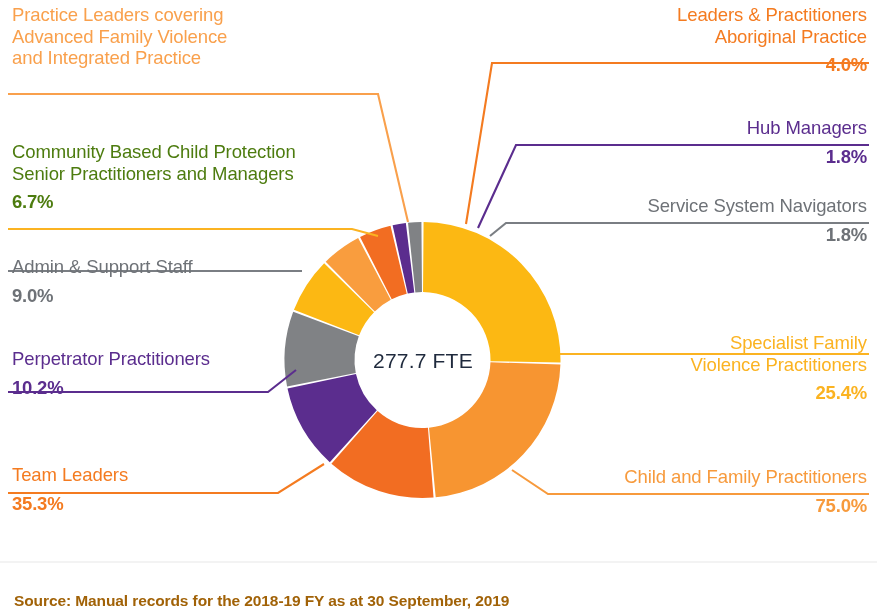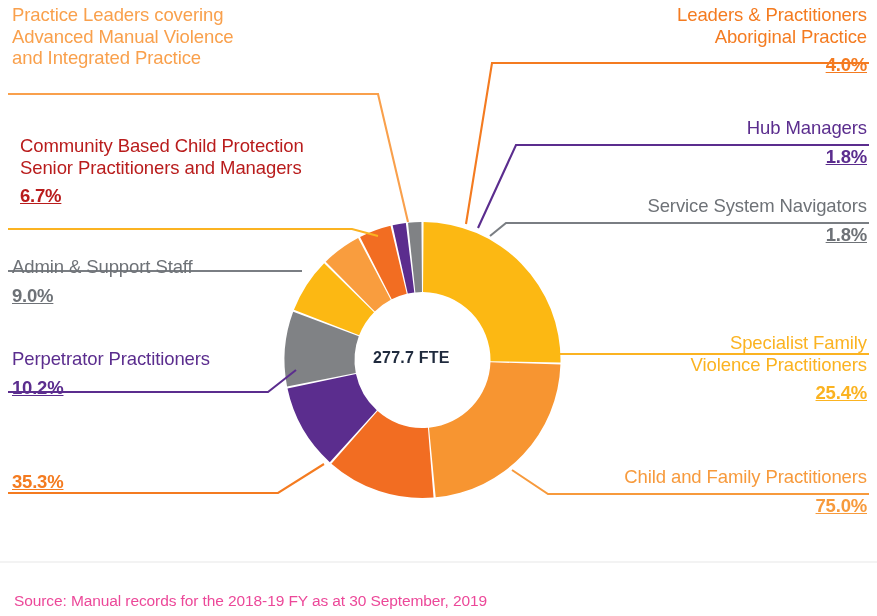--- a/index.html
+++ b/index.html
@@ -37,40 +37,39 @@
     letter-spacing: -0.1px;
     display: block;
     white-space: nowrap;
   }
   .lbl .pct {
     font-size: 18.5px;
     font-weight: 700;
     display: block;
     margin-top: 7px;
     letter-spacing: -0.2px;
-    text-decoration: underline;
   }
   .lbl.left  .cat, .lbl.left  .pct { text-align: left; }
   .lbl.right .cat, .lbl.right .pct { text-align: right; }
 
   .center-label {
     position: absolute;
     color: #1f2a3d;
-    font-size: 16px;
-    font-weight: 700;
+    font-size: 21px;
+    font-weight: 400;
     letter-spacing: 0.2px;
     white-space: nowrap;
   }
   .source {
     position: absolute;
     left: 14px;
     top: 592px;
     font-size: 15.5px;
-    font-weight: 400;
-    color: #ec4899;
+    font-weight: 700;
+    color: #a16207;
     letter-spacing: -0.1px;
     white-space: nowrap;
   }
   .divider {
     position: absolute;
     left: 0;
     top: 561px;
     width: 877px;
     height: 2px;
     background: #f3f3f3;
@@ -113,41 +112,42 @@
       <path d="M 869 223 L 506 223 L 490 236" fill="none" stroke="#7A7E83" stroke-width="2.1"></path>
 
       <path d="M 869 354 L 560 354" fill="none" stroke="#FBB321" stroke-width="2.1"></path>
 
       <path d="M 869 494 L 548 494 L 512 470" fill="none" stroke="#F79A3C" stroke-width="2.1"></path>
     </g>
   </svg>
 
   <div class="lbl left" style="left: 12px; top: 4px; color: rgb(249, 160, 76);">
     <span class="cat">Practice Leaders covering</span>
-    <span class="cat">Advanced Manual Violence</span>
+    <span class="cat">Advanced Family Violence</span>
     <span class="cat">and Integrated Practice</span>
   </div>
 
-  <div class="lbl left" style="left: 12px; top: 135px; color: #b91c1c; margin-left: 8px;">
+  <div class="lbl left" style="left: 12px; top: 141px; color: #4d7c0f;">
     <span class="cat">Community Based Child Protection</span>
     <span class="cat">Senior Practitioners and Managers</span>
     <span class="pct">6.7%</span>
   </div>
 
   <div class="lbl left" style="left: 12px; top: 256px; color: rgb(110, 114, 119);">
     <span class="cat">Admin &amp; Support Staff</span>
     <span class="pct">9.0%</span>
   </div>
 
   <div class="lbl left" style="left: 12px; top: 348px; color: rgb(91, 45, 142);">
     <span class="cat">Perpetrator Practitioners</span>
     <span class="pct">10.2%</span>
   </div>
 
   <div class="lbl left" style="left: 12px; top: 464px; color: rgb(244, 123, 32);">
+    <span class="cat">Team Leaders</span>
     <span class="pct">35.3%</span>
   </div>
 
   <div class="lbl right" style="right: 10px; top: 4px; color: rgb(244, 123, 32);">
     <span class="cat">Leaders &amp; Practitioners</span>
     <span class="cat">Aboriginal Practice</span>
     <span class="pct">4.0%</span>
   </div>
 
   <div class="lbl right" style="right: 10px; top: 117px; color: rgb(91, 45, 142);">

